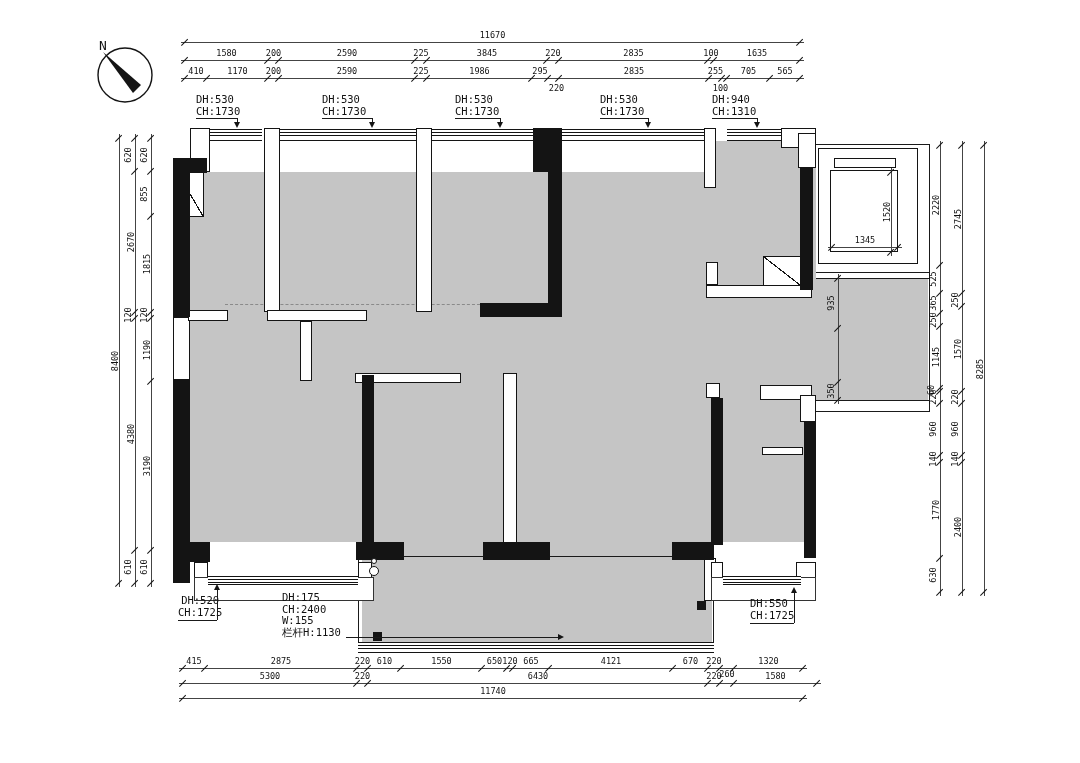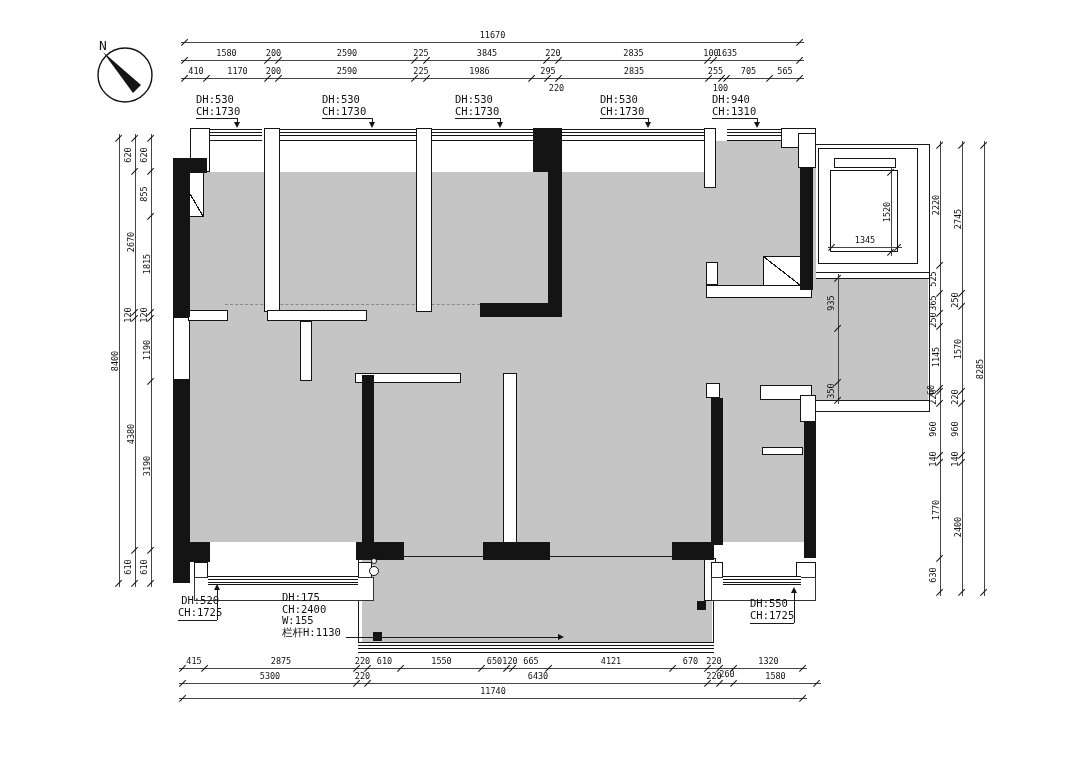--- a/index.html
+++ b/index.html
@@ -132,21 +132,21 @@
     <div class="tick" style="left: 713px; top: 56px; transform: rotate(45deg);"></div>
     <div class="tick" style="left: 799px; top: 56px; transform: rotate(45deg);"></div>
     <div class="dimlabel" style="left: 226.5px; top: 49px; transform: translateX(-50%);">1580</div>
     <div class="dimlabel" style="left: 273.5px; top: 49px; transform: translateX(-50%);">200</div>
     <div class="dimlabel" style="left: 347px; top: 49px; transform: translateX(-50%);">2590</div>
     <div class="dimlabel" style="left: 421px; top: 49px; transform: translateX(-50%);">225</div>
     <div class="dimlabel" style="left: 487px; top: 49px; transform: translateX(-50%);">3845</div>
     <div class="dimlabel" style="left: 553px; top: 49px; transform: translateX(-50%);">220</div>
     <div class="dimlabel" style="left: 633.5px; top: 49px; transform: translateX(-50%);">2835</div>
     <div class="dimlabel" style="left: 711px; top: 49px; transform: translateX(-50%);">100</div>
-    <div class="dimlabel" style="left: 727px; top: 49px; transform: translateX(-50%);">1635</div>
+    <div class="dimlabel" style="left: 757px; top: 49px; transform: translateX(-50%);">1635</div>
     <div class="dimline" style="left: 181px; top: 78px; width: 623px; height: 1px;"></div>
     <div class="tick" style="left: 184px; top: 74px; transform: rotate(45deg);"></div>
     <div class="tick" style="left: 206px; top: 74px; transform: rotate(45deg);"></div>
     <div class="tick" style="left: 267px; top: 74px; transform: rotate(45deg);"></div>
     <div class="tick" style="left: 278px; top: 74px; transform: rotate(45deg);"></div>
     <div class="tick" style="left: 414px; top: 74px; transform: rotate(45deg);"></div>
     <div class="tick" style="left: 426px; top: 74px; transform: rotate(45deg);"></div>
     <div class="tick" style="left: 531px; top: 74px; transform: rotate(45deg);"></div>
     <div class="tick" style="left: 547px; top: 74px; transform: rotate(45deg);"></div>
     <div class="tick" style="left: 558px; top: 74px; transform: rotate(45deg);"></div>
@@ -154,21 +154,21 @@
     <div class="tick" style="left: 721px; top: 74px; transform: rotate(45deg);"></div>
     <div class="tick" style="left: 726px; top: 74px; transform: rotate(45deg);"></div>
     <div class="tick" style="left: 769px; top: 74px; transform: rotate(45deg);"></div>
     <div class="tick" style="left: 799px; top: 74px; transform: rotate(45deg);"></div>
     <div class="dimlabel" style="left: 196px; top: 67px; transform: translateX(-50%);">410</div>
     <div class="dimlabel" style="left: 237.5px; top: 67px; transform: translateX(-50%);">1170</div>
     <div class="dimlabel" style="left: 273.5px; top: 67px; transform: translateX(-50%);">200</div>
     <div class="dimlabel" style="left: 347px; top: 67px; transform: translateX(-50%);">2590</div>
     <div class="dimlabel" style="left: 421px; top: 67px; transform: translateX(-50%);">225</div>
     <div class="dimlabel" style="left: 479.5px; top: 67px; transform: translateX(-50%);">1986</div>
-    <div class="dimlabel" style="left: 540px; top: 67px; transform: translateX(-50%); margin-left: 8px;">295</div>
+    <div class="dimlabel" style="left: 540px; top: 67px; transform: translateX(-50%);">295</div>
     <div class="dimlabel" style="left: 556.5px; top: 84px; transform: translateX(-50%);">220</div>
     <div class="dimlabel" style="left: 634px; top: 67px; transform: translateX(-50%);">2835</div>
     <div class="dimlabel" style="left: 715.5px; top: 67px; transform: translateX(-50%);">255</div>
     <div class="dimlabel" style="left: 720.5px; top: 84px; transform: translateX(-50%);">100</div>
     <div class="dimlabel" style="left: 748.5px; top: 67px; transform: translateX(-50%);">705</div>
     <div class="dimlabel" style="left: 785px; top: 67px; transform: translateX(-50%);">565</div>
     <div class="dimline" style="left: 119px; top: 134px; width: 1px; height: 453px;"></div>
     <div class="tick" style="left: 118px; top: 134px; transform: rotate(45deg);"></div>
     <div class="tick" style="left: 118px; top: 579px; transform: rotate(45deg);"></div>
     <div class="dimlabel" style="left: 119px; top: 360.5px; transform: translate(-14px, -50%) rotate(-90deg);">8400</div>

